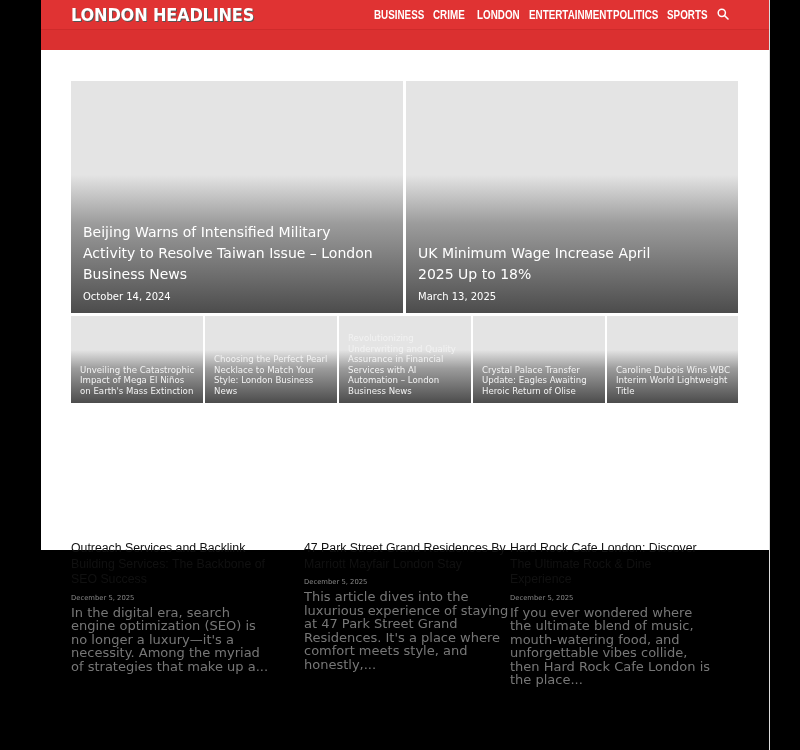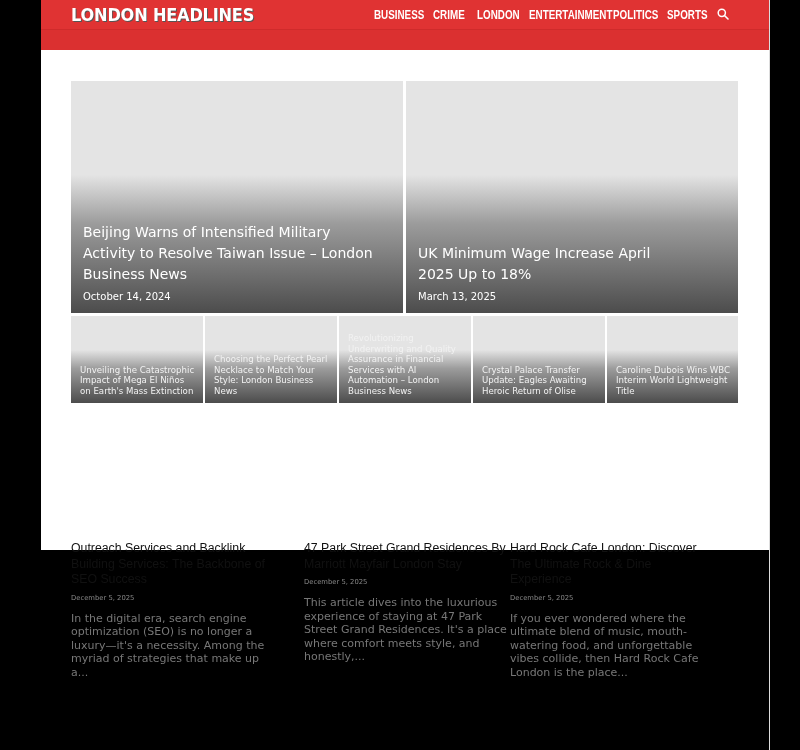--- a/index.html
+++ b/index.html
@@ -71,21 +71,21 @@
     .card .c-title {
       font-family: Liberation Sans, sans-serif;
       font-size: 12.3px; line-height: 15.5px; color: #111; cursor: pointer;
     }
     .card .c-date {
       font-family: "DejaVu Sans", sans-serif;
       font-size: 6.8px; color: #888; margin-top: 6px;
     }
     .card .c-excerpt {
       font-family: "DejaVu Sans", sans-serif;
-      font-size: 11px; line-height: 13.5px; color: #777; margin-top: 10px;
+      font-size: 13px; line-height: 13.5px; color: #777; margin-top: 4px;
     }
   </style>
 </head>
 <body>
 
 <div class="page">
 
   <div class="header">
     <div class="band"></div>
     <div class="logo">LONDON HEADLINES</div>

